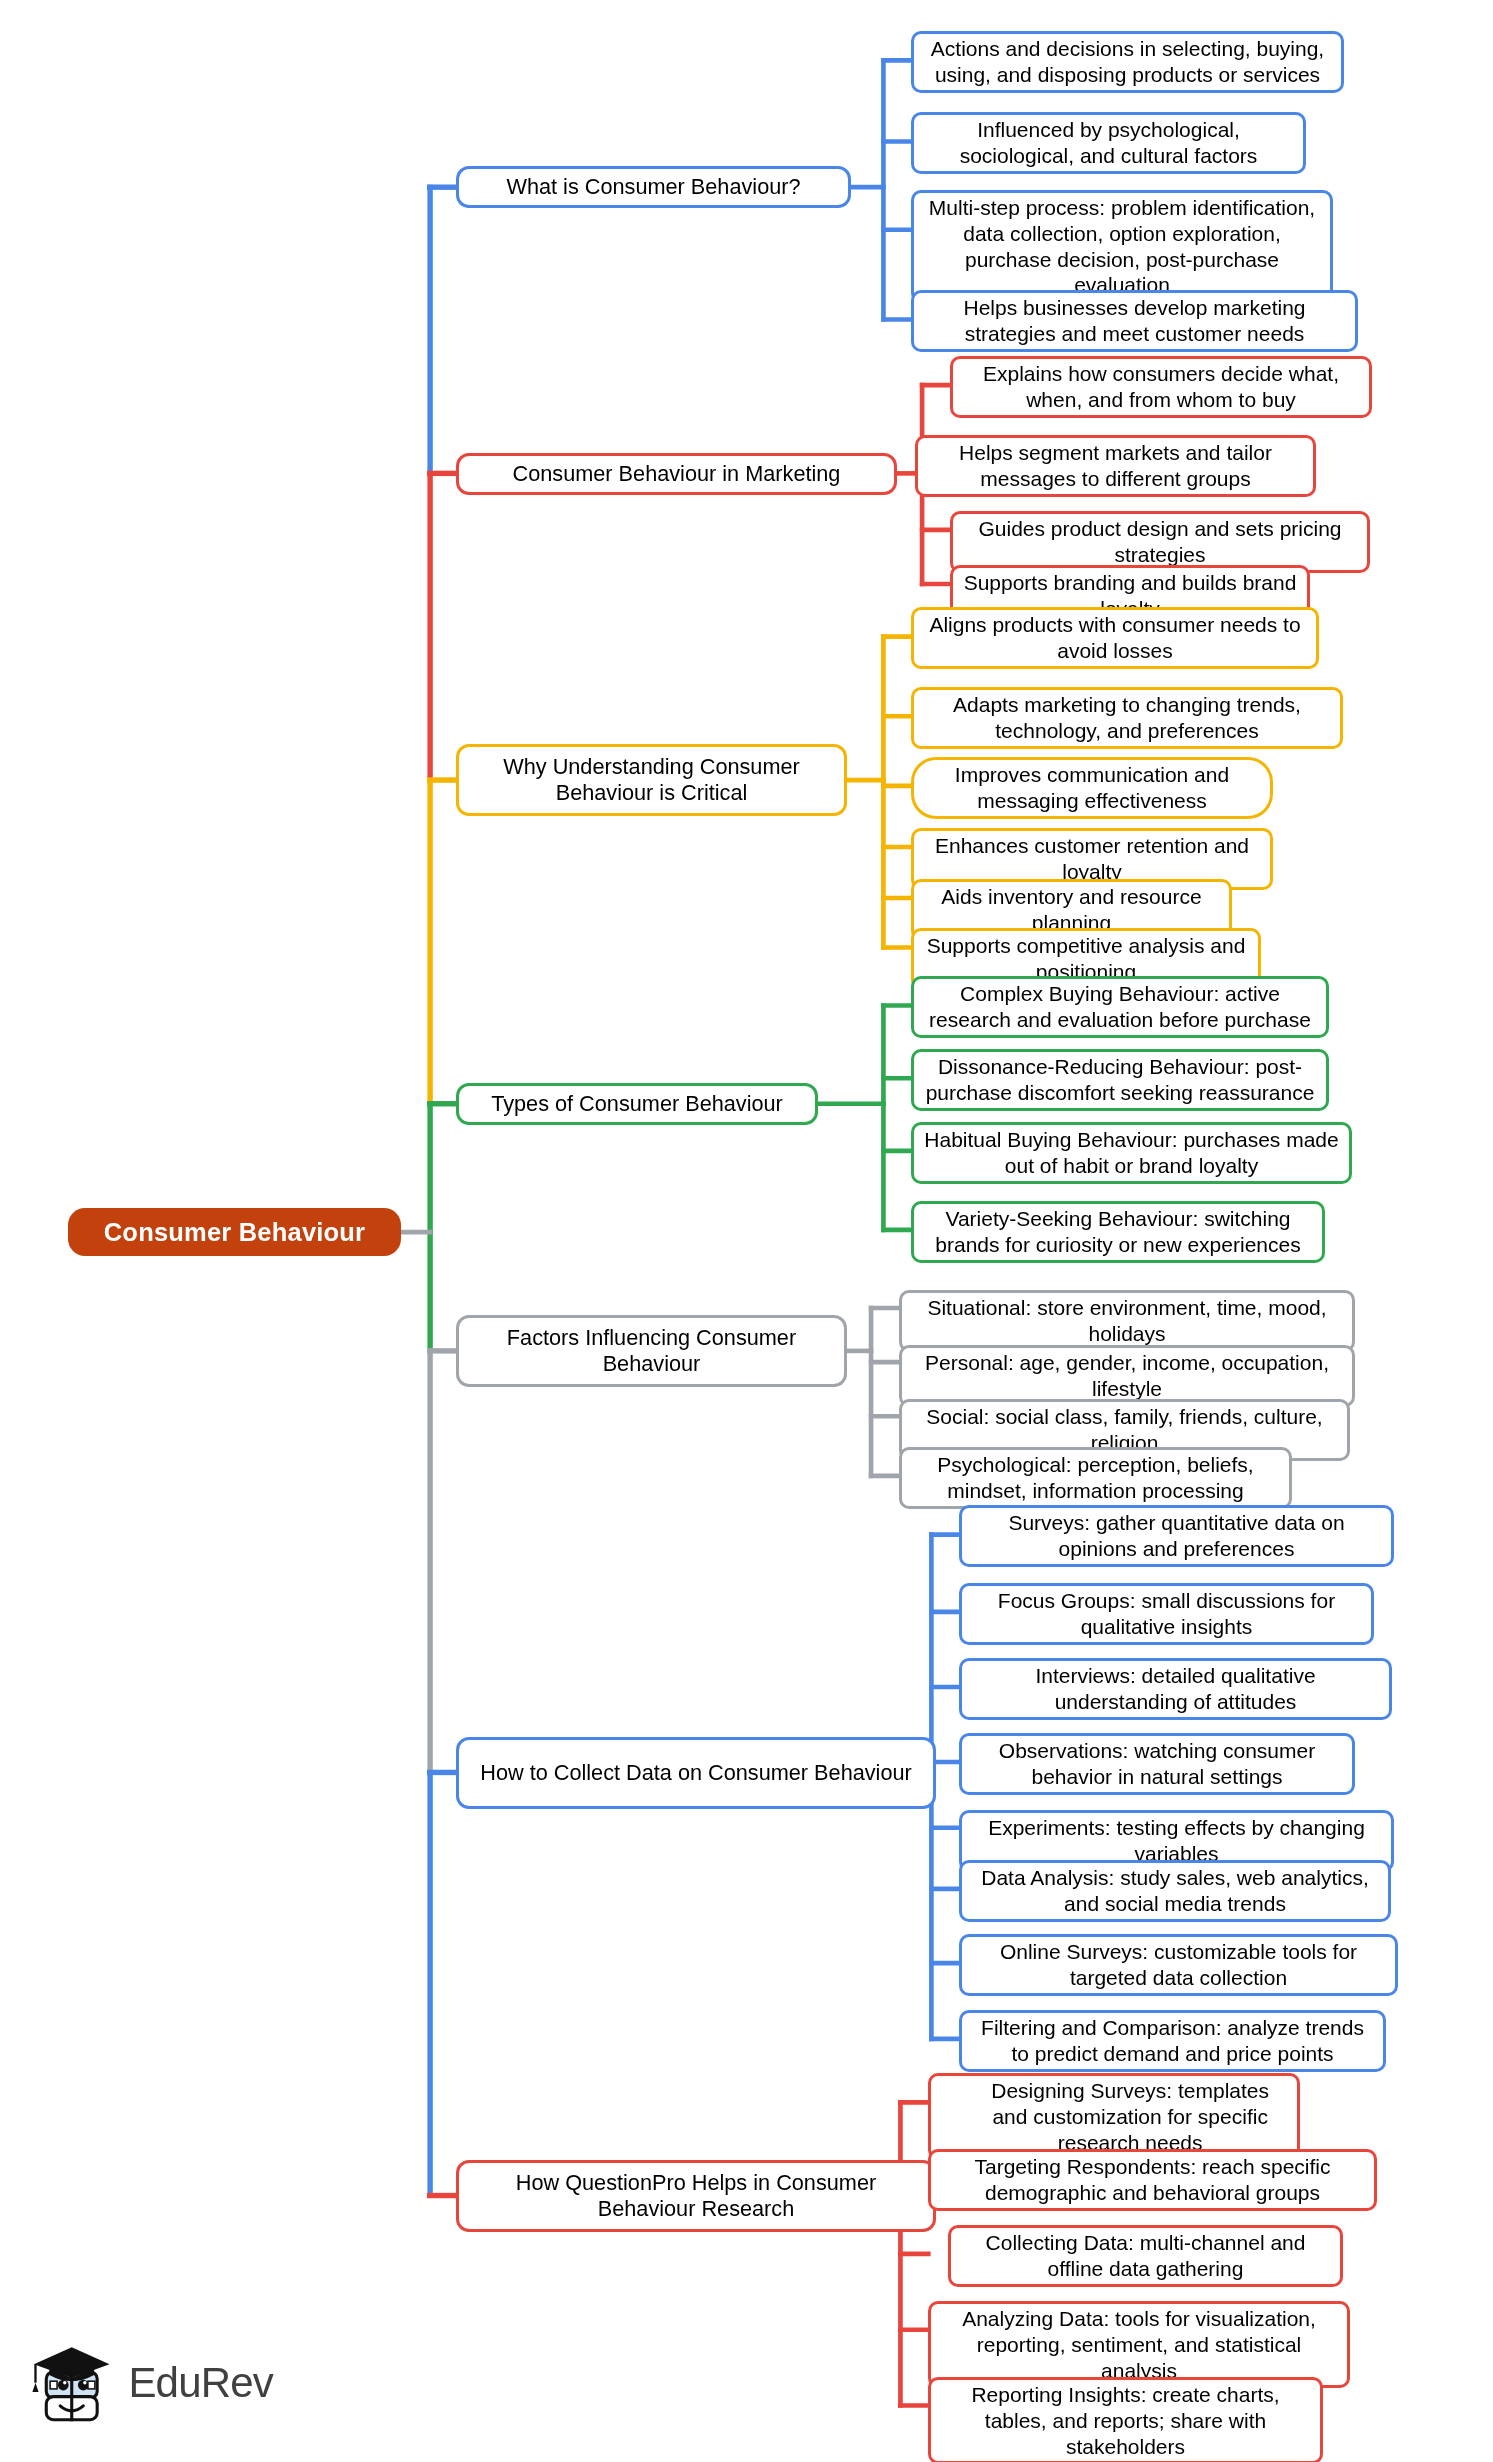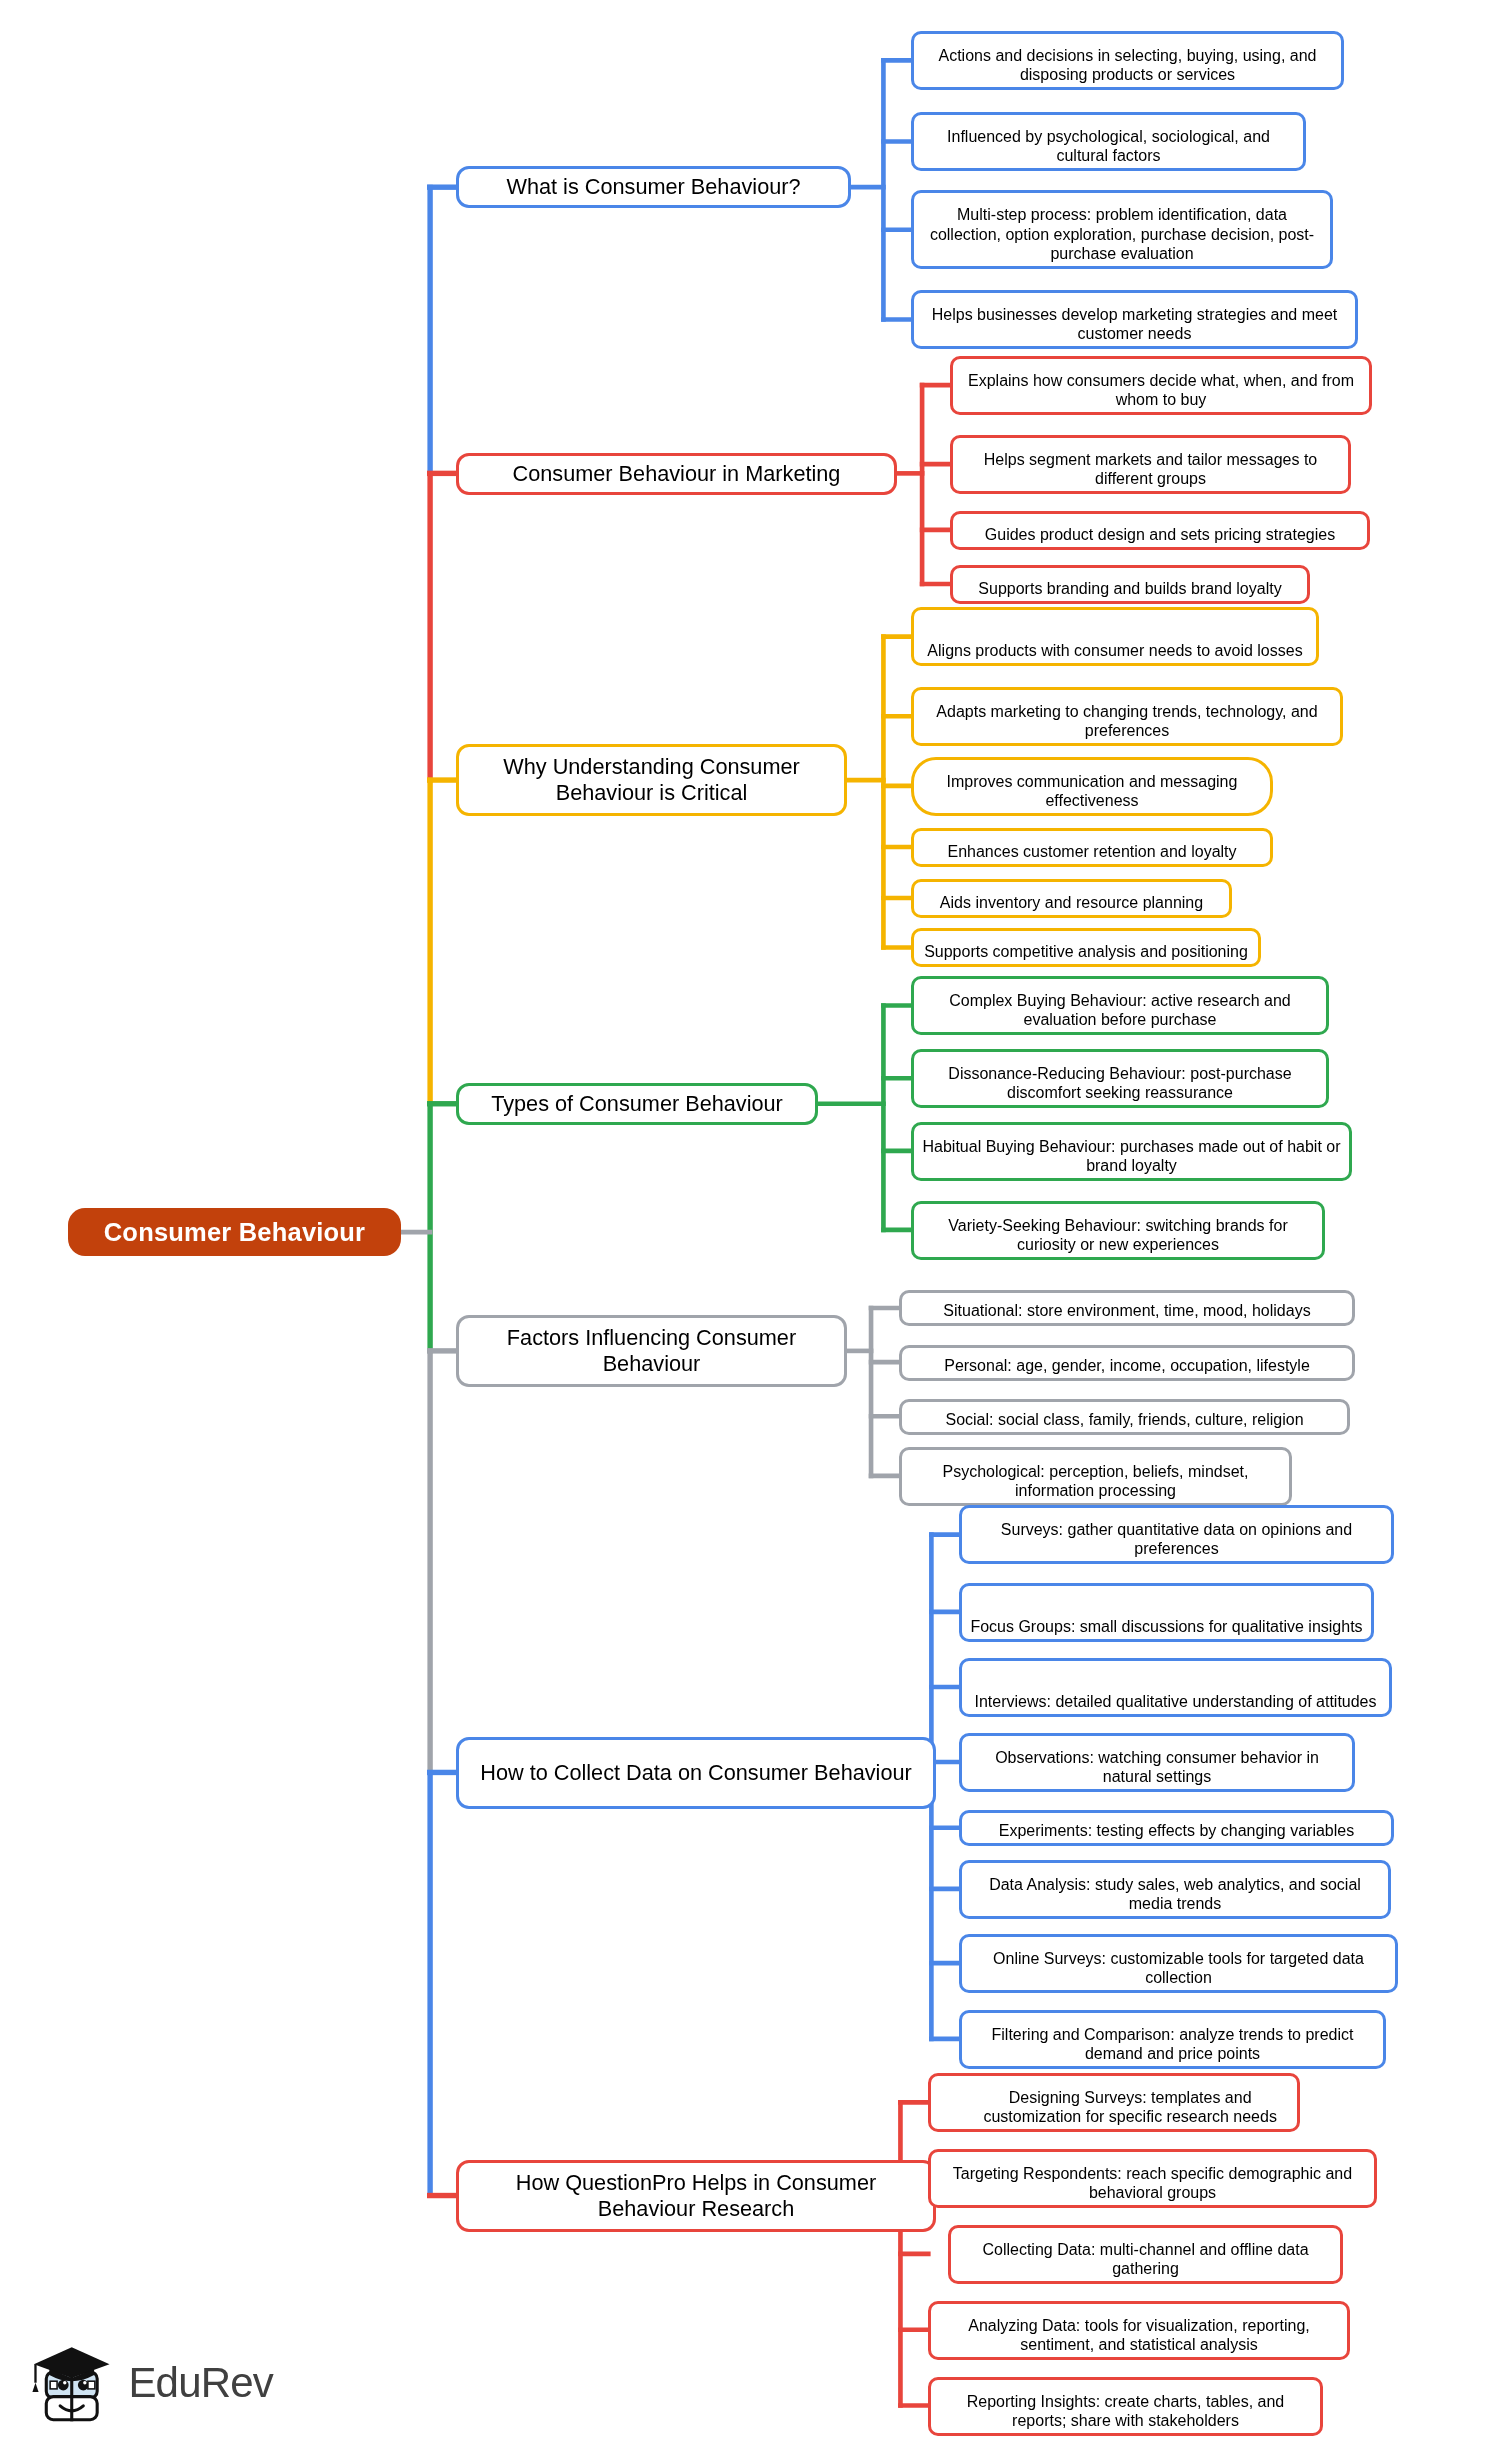--- a/index.html
+++ b/index.html
@@ -53,23 +53,22 @@
   }
   .node-branch {
     border-width: 3.9px;
     border-radius: 13px;
     font-size: 21.7px;
     padding: 3.1px 9.3px;
   }
   .node-leaf {
     border-width: 3.1px;
     border-radius: 10px;
-    font-size: 16px;
+    font-size: 21px;
     padding: 2.3px 7.7px;
-    align-items: flex-end;
   }
   .node-leaf span, .node-branch span, .node-root span {
     display: block;
     width: 100%;
   }
   
   #logo {
     position: absolute;
     left: 29px;
     top: 2329px;
@@ -183,21 +182,21 @@
       </div>
       <div class="node node-leaf" style="left: 911px; top: 290px; width: 447px; min-height: 59px; border-color: rgb(74, 134, 232);">
         <span>Helps businesses develop marketing strategies and meet customer needs</span>
       </div>
       <div class="node node-branch" style="left: 456px; top: 453px; width: 441px; min-height: 42px; border-color: rgb(232, 69, 60);">
         <span>Consumer Behaviour in Marketing</span>
       </div>
       <div class="node node-leaf" style="left: 950px; top: 356px; width: 422px; min-height: 59px; border-color: rgb(232, 69, 60);">
         <span>Explains how consumers decide what, when, and from whom to buy</span>
       </div>
-      <div class="node node-leaf" style="left: 950px; top: 435px; width: 401px; min-height: 59px; border-color: rgb(232, 69, 60);">
+      <div class="node node-leaf" style="left: 915px; top: 435px; width: 401px; min-height: 59px; border-color: rgb(232, 69, 60);">
         <span>Helps segment markets and tailor messages to different groups</span>
       </div>
       <div class="node node-leaf" style="left: 950px; top: 511px; width: 420px; min-height: 39px; border-color: rgb(232, 69, 60);">
         <span>Guides product design and sets pricing strategies</span>
       </div>
       <div class="node node-leaf" style="left: 950px; top: 565px; width: 360px; min-height: 39px; border-color: rgb(232, 69, 60);">
         <span>Supports branding and builds brand loyalty</span>
       </div>
       <div class="node node-branch" style="left: 456px; top: 744px; width: 391px; min-height: 72px; border-color: rgb(245, 180, 0);">
         <span>Why Understanding Consumer Behaviour is Critical</span>

